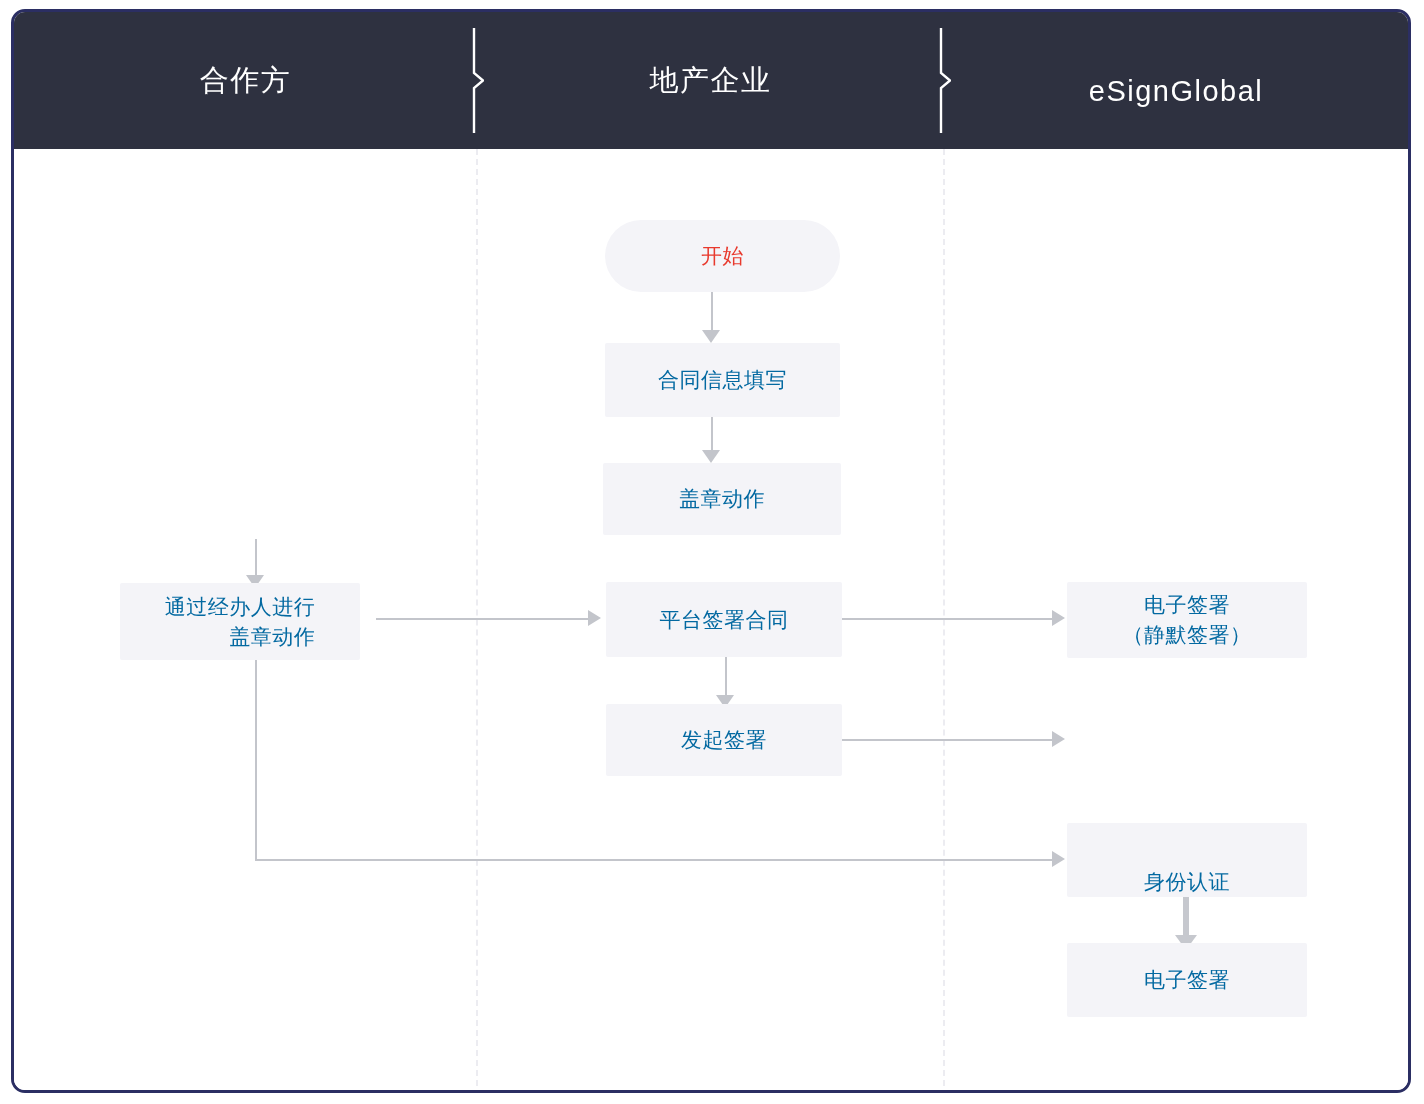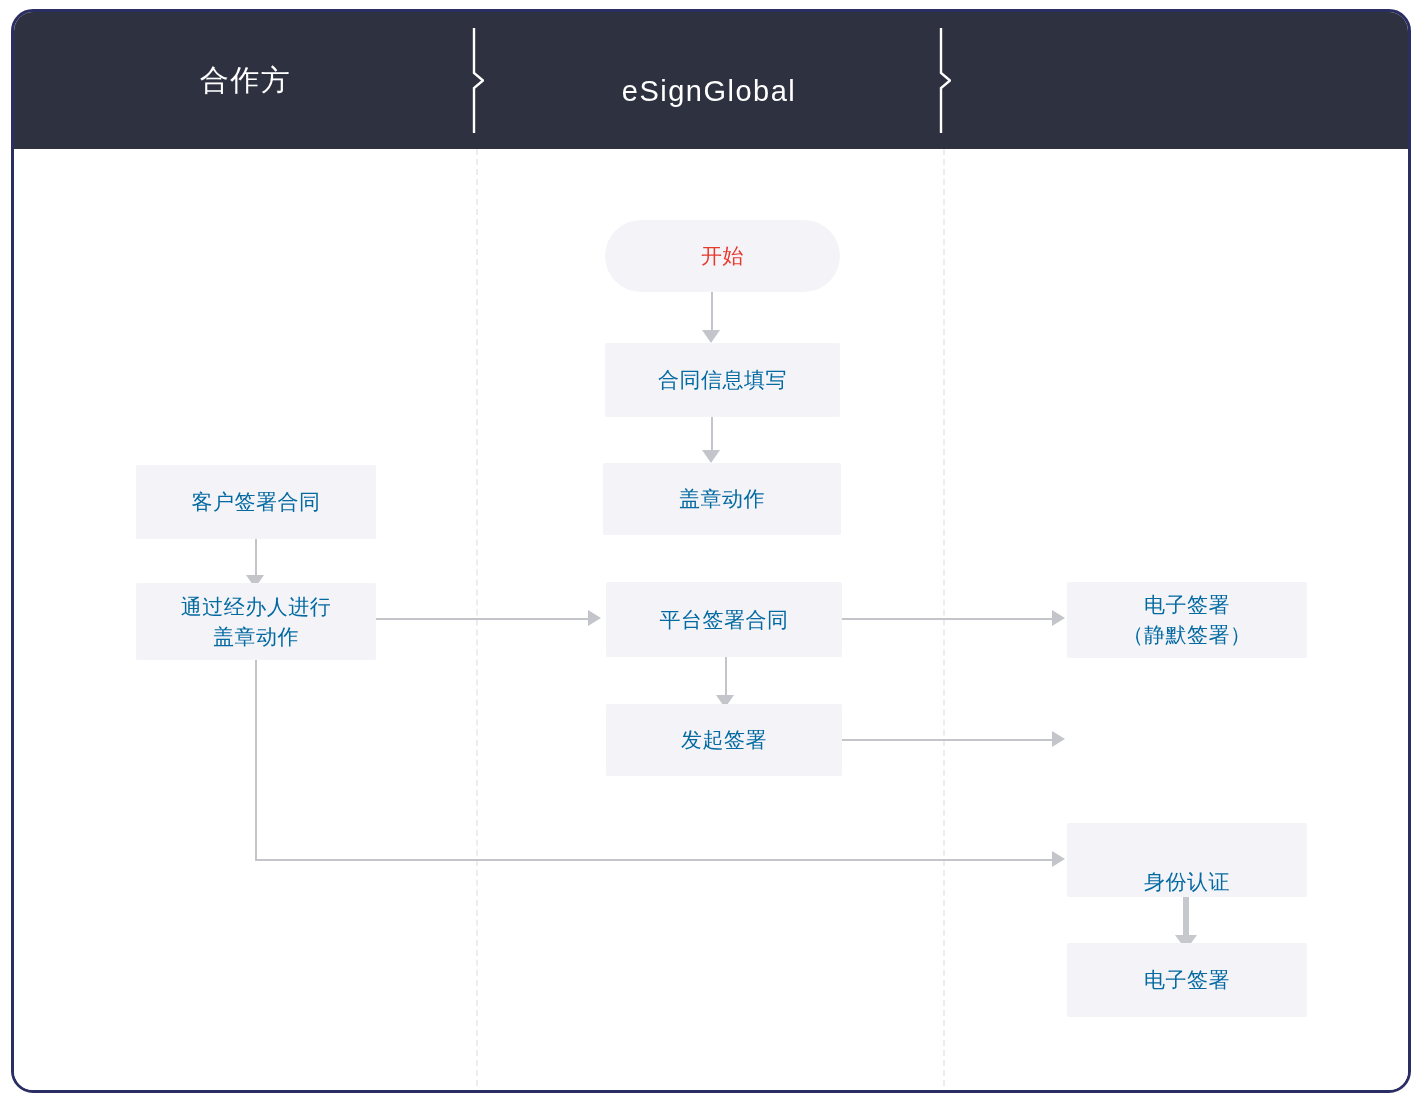--- a/index.html
+++ b/index.html
@@ -21,21 +21,21 @@
 
   
   .frame {
     position: absolute;
     left: 11px;
     top: 9px;
     width: 1400px;
     height: 1084px;
     box-sizing: border-box;
     border: 3px solid #2b2e63;
-    border-radius: 22px;
+    border-radius: 14px;
     background: #ffffff;
     overflow: hidden;
   }
 
   
   .header {
     position: absolute;
     left: 0;
     top: 0;
     width: 100%;
@@ -153,20 +153,23 @@
 
 <div id="stage">
   <div class="frame">
 
     <div class="header">
 
       <div class="lane-head h1">
         <span class="lane-head-title">合作方</span>
       </div>
 
+      <div class="lane-head h2">
+        <span class="lane-head-title">地产企业</span>
+      </div>
 
       <div class="lane-head h3">
         <span class="lane-head-title">eSignGlobal</span>
       </div>
 
       <div class="head-sep" style="left:456px;">
         <svg width="14" height="105" viewBox="0 0 14 105">
           <path d="M4 0 L4 45 L13 52.5 L4 60 L4 105" fill="none" stroke="#ffffff" stroke-width="2.4"></path>
         </svg>
       </div>
@@ -223,25 +226,22 @@
       </div>
 
       <div class="node" style="left:592px; top:433px; width:236px; height:75px;">
         <span class="txt">平台签署合同</span>
       </div>
 
       <div class="node" style="left:592px; top:555px; width:236px; height:72px;">
         <span class="txt">发起签署</span>
       </div>
 
-      <div class="node" style="left:122px; top:316px; width:240px; height:74px;">
-        <span class="txt">客户签署合同</span>
-      </div>
-
-      <div class="node" style="left:122px; top:434px; width:240px; height:77px;">
+
+      <div class="node" style="left:106px; top:434px; width:240px; height:77px;text-align:right;">
         <span class="txt">通过经办人进行
 盖章动作</span>
       </div>
 
       <div class="node" style="left:1053px; top:433px; width:240px; height:76px;">
         <span class="txt">电子签署
 （静默签署）</span>
       </div>
 
 

